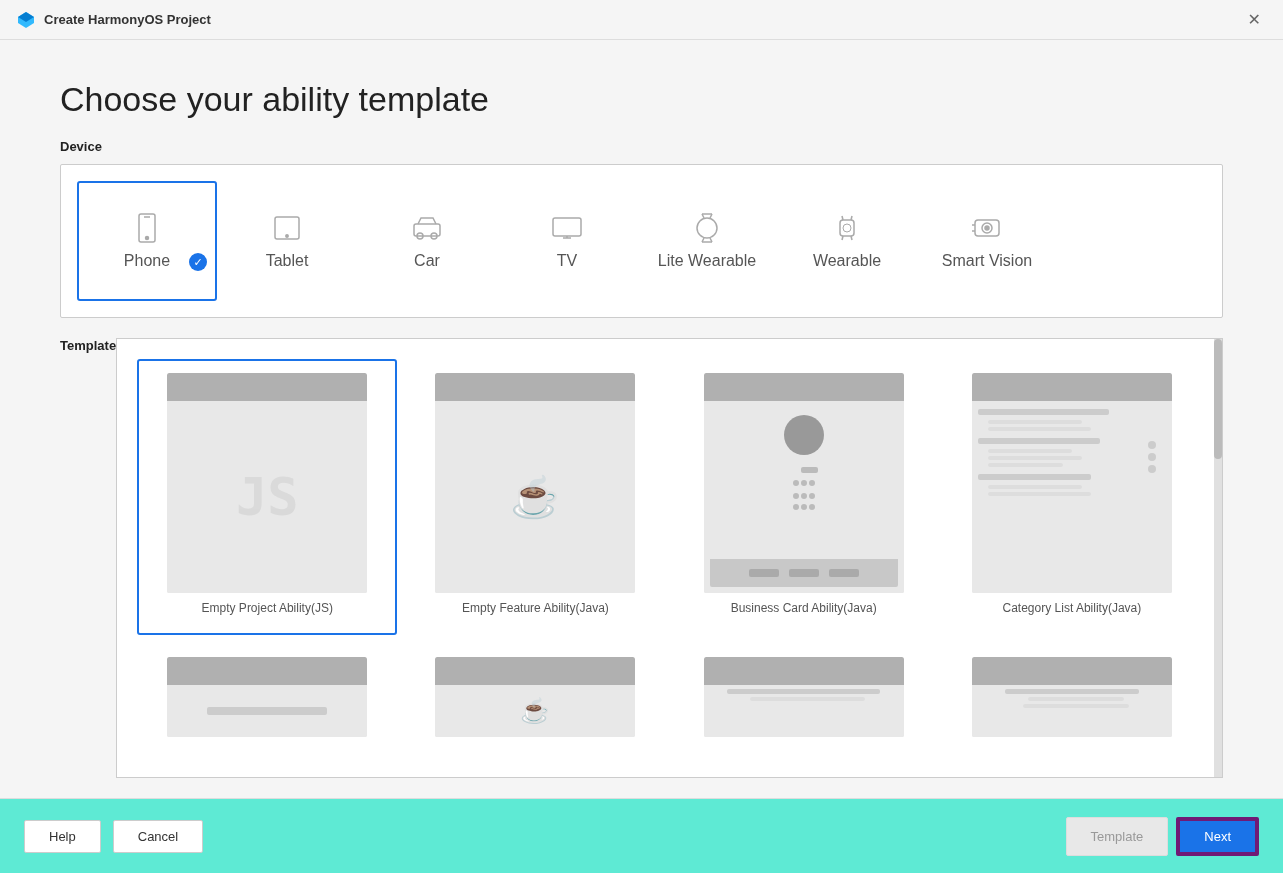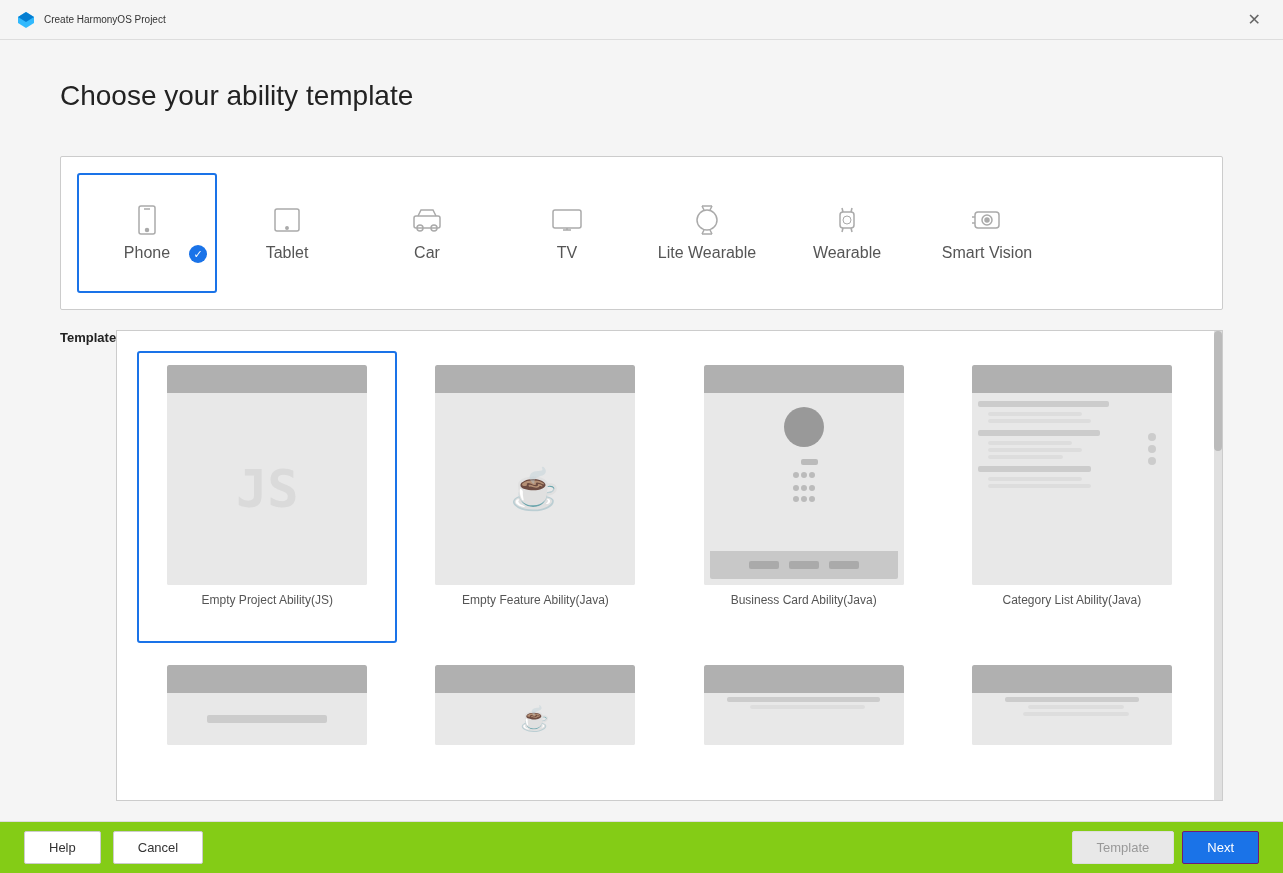--- a/index.html
+++ b/index.html
@@ -24,44 +24,45 @@
     .title-bar-left {
       display: flex;
       align-items: center;
       gap: 8px;
     }
     .title-bar-logo {
       width: 20px;
       height: 20px;
     }
     .title-bar-text {
-      font-size: 10px;
+      font-size: 13px;
       color: #333;
+      font-weight: bold;
     }
     .close-btn {
       background: none;
       border: none;
       cursor: pointer;
       font-size: 16px;
       color: #666;
       padding: 2px 6px;
     }
     .main-content {
       flex: 1;
       background: #f5f5f5;
       padding: 40px 60px 20px 60px;
       overflow: hidden;
       display: flex;
       flex-direction: column;
     }
     .page-title {
-      font-size: 28px;
+      font-size: 34px;
       font-weight: 300;
       color: #222;
-      margin-bottom: 44px;
+      margin-bottom: 20px;
     }
     .section-label {
       font-size: 13px;
       font-weight: 600;
       color: #222;
       margin-bottom: 10px;
     }
     .device-section {
       margin-bottom: 20px;
     }
@@ -214,27 +215,27 @@
     }
     .scrollbar-thumb {
       width: 8px;
       height: 120px;
       background: #bbb;
       border-radius: 4px;
       position: absolute;
       top: 0;
     }
     .footer {
-      background: #84cc16;
+      background: #5eead4;
       border-top: 1px solid #ddd;
       display: flex;
       align-items: center;
       justify-content: space-between;
       padding: 16px 24px;
-      height: 52px;
+      height: 75px;
     }
     .footer-left {
       display: flex;
       gap: 12px;
     }
     .footer-right {
       display: flex;
       gap: 8px;
     }
     .btn {
@@ -245,21 +246,21 @@
       border: 1px solid #ccc;
     }
     .btn-outline {
       background: #fff;
       color: #333;
       border: 1px solid #ccc;
     }
     .btn-primary {
       background: #1a73e8;
       color: #fff;
-      border: 1px solid #701a75;
+      border: 4px solid #701a75;
     }
     .btn-disabled {
       background: #e8e8e8;
       color: #999;
       border: 1px solid #ddd;
       cursor: default;
     }
 
     
     .dev-svg {
@@ -281,20 +282,21 @@
     </svg>
     <span class="title-bar-text">Create HarmonyOS Project</span>
   </div>
   <button class="close-btn">✕</button>
 </div>
 
 <div class="main-content">
   <div class="page-title">Choose your ability template</div>
 
   <div class="device-section">
+    <div class="section-label">Device</div>
     <div class="device-grid">
 
       <div class="device-item selected">
         <svg class="dev-svg" viewBox="0 0 32 32">
           <rect x="8" y="2" width="16" height="28" rx="2" stroke="#aaa" stroke-width="1.5" fill="none"></rect>
           <line x1="13" y1="5" x2="19" y2="5" stroke="#aaa" stroke-width="1.5"></line>
           <circle cx="16" cy="26" r="1.5" fill="#aaa"></circle>
         </svg>
         <div class="check-badge">✓</div>
         <span class="device-label">Phone</span>

